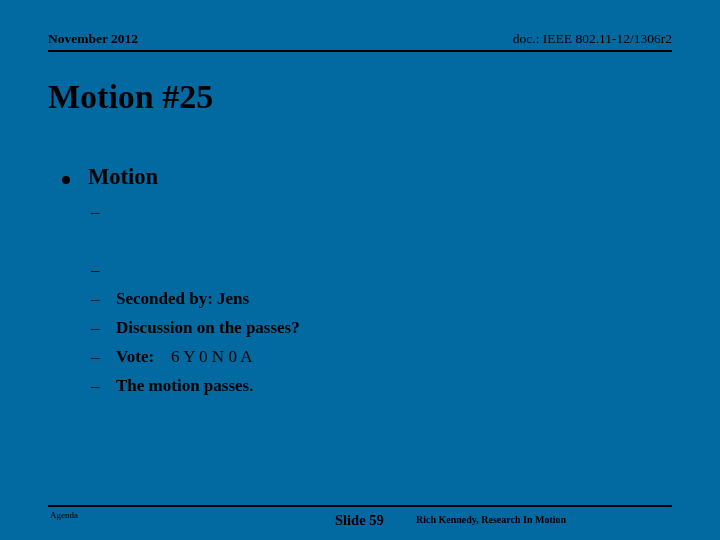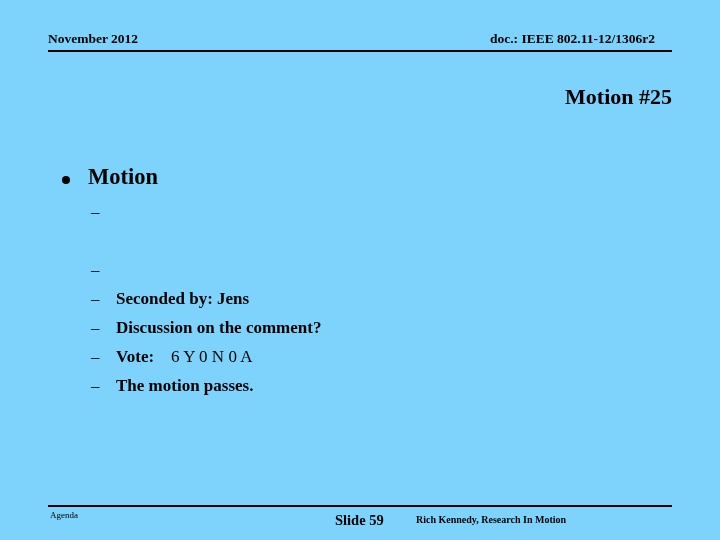--- a/index.html
+++ b/index.html
@@ -14,21 +14,21 @@
     overflow: hidden;
     font-family: "Liberation Serif", "DejaVu Serif", serif;
     color: #000000;
   }
 
   .slide {
     position: absolute;
     left: 0; top: 0;
     width: 720px;
     height: 540px;
-    background: #7dd3fc;
+    background: #0369a1;
   }
 
   
   .header {
     position: absolute;
     left: 48px;
     top: 30px;
     width: 624px;
     height: 22px;
   }
@@ -36,44 +36,44 @@
     position: absolute;
     left: 0;
     top: 0;
     font-size: 13.5px;
     font-weight: bold;
     line-height: 17px;
     white-space: nowrap;
   }
   .header-doc {
     position: absolute;
-    right: 17px;
+    right: 0;
     top: 0;
     font-size: 13.5px;
-    font-weight: bold;
+    font-weight: normal;
     line-height: 17px;
     white-space: nowrap;
   }
   .header-rule {
     position: absolute;
     left: 48px;
     top: 50px;
     width: 624px;
     height: 2px;
     background: #000000;
   }
 
   
   .title {
     position: absolute;
     left: 48px;
     top: 82px;
     width: 624px;
-    text-align: right;
-    font-size: 22px;
+    text-align: left;
+    font-size: 34px;
     font-weight: bold;
     line-height: 30px;
     white-space: nowrap;
   }
 
   
   .body-area {
     position: absolute;
     left: 48px;
     top: 150px;
@@ -215,21 +215,21 @@
         <span class="dash">–</span>
       </div>
 
       <div class="sub-item strong row-seconded">
         <span class="dash">–</span>
         <span class="sub-text">Seconded by: Jens</span>
       </div>
 
       <div class="sub-item strong row-discuss">
         <span class="dash">–</span>
-        <span class="sub-text">Discussion on the comment?</span>
+        <span class="sub-text">Discussion on the passes?</span>
       </div>
 
       <div class="sub-item row-vote">
         <span class="dash">–</span>
         <span class="sub-text"><span class="vote-label">Vote:&nbsp;&nbsp;&nbsp;&nbsp;</span><span class="vote-value">6 Y   0 N  0 A</span></span>
       </div>
 
       <div class="sub-item strong row-passes">
         <span class="dash">–</span>
         <span class="sub-text">The motion passes.</span>

